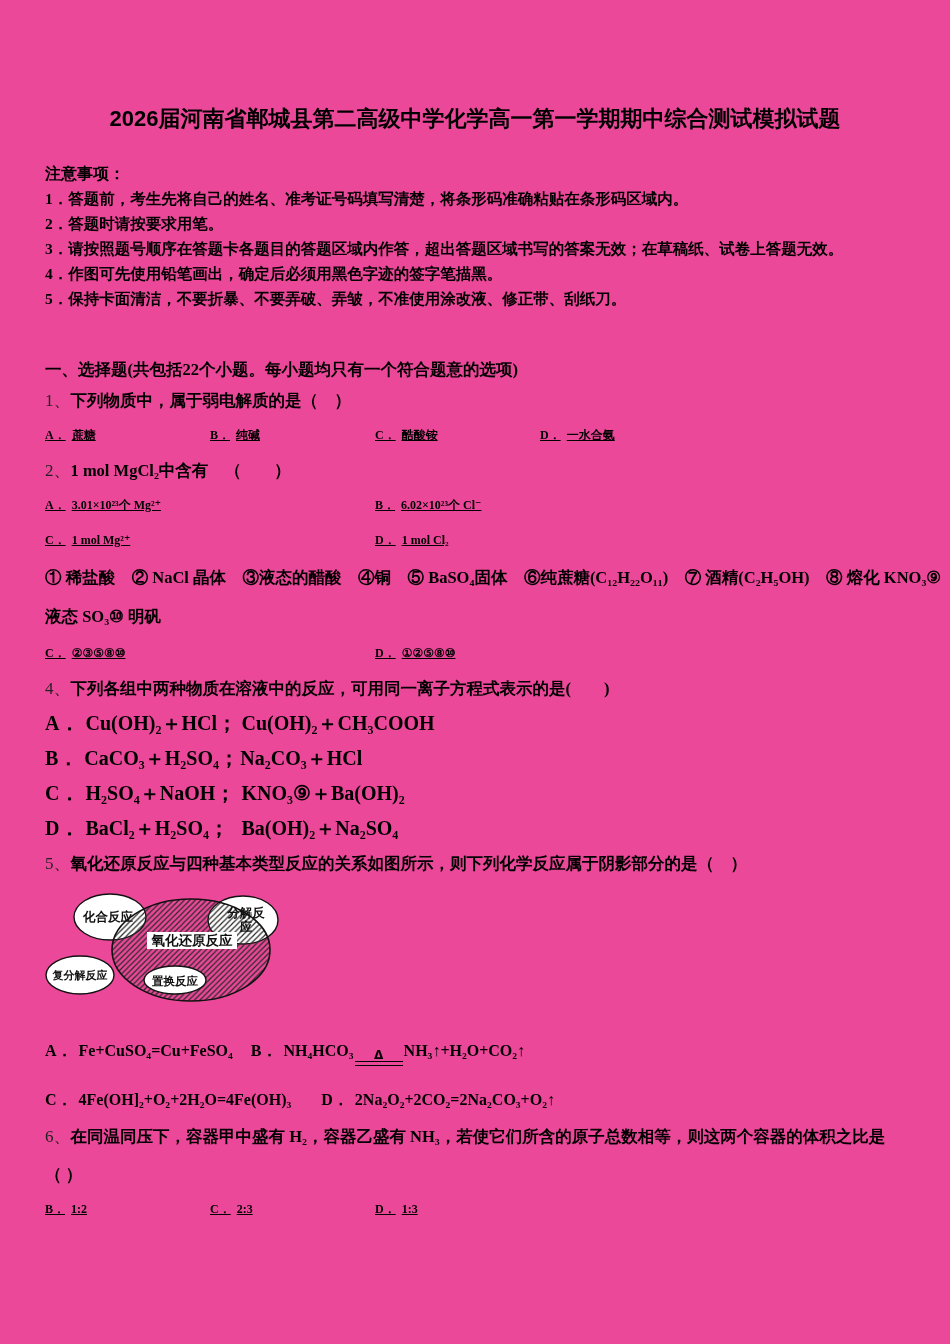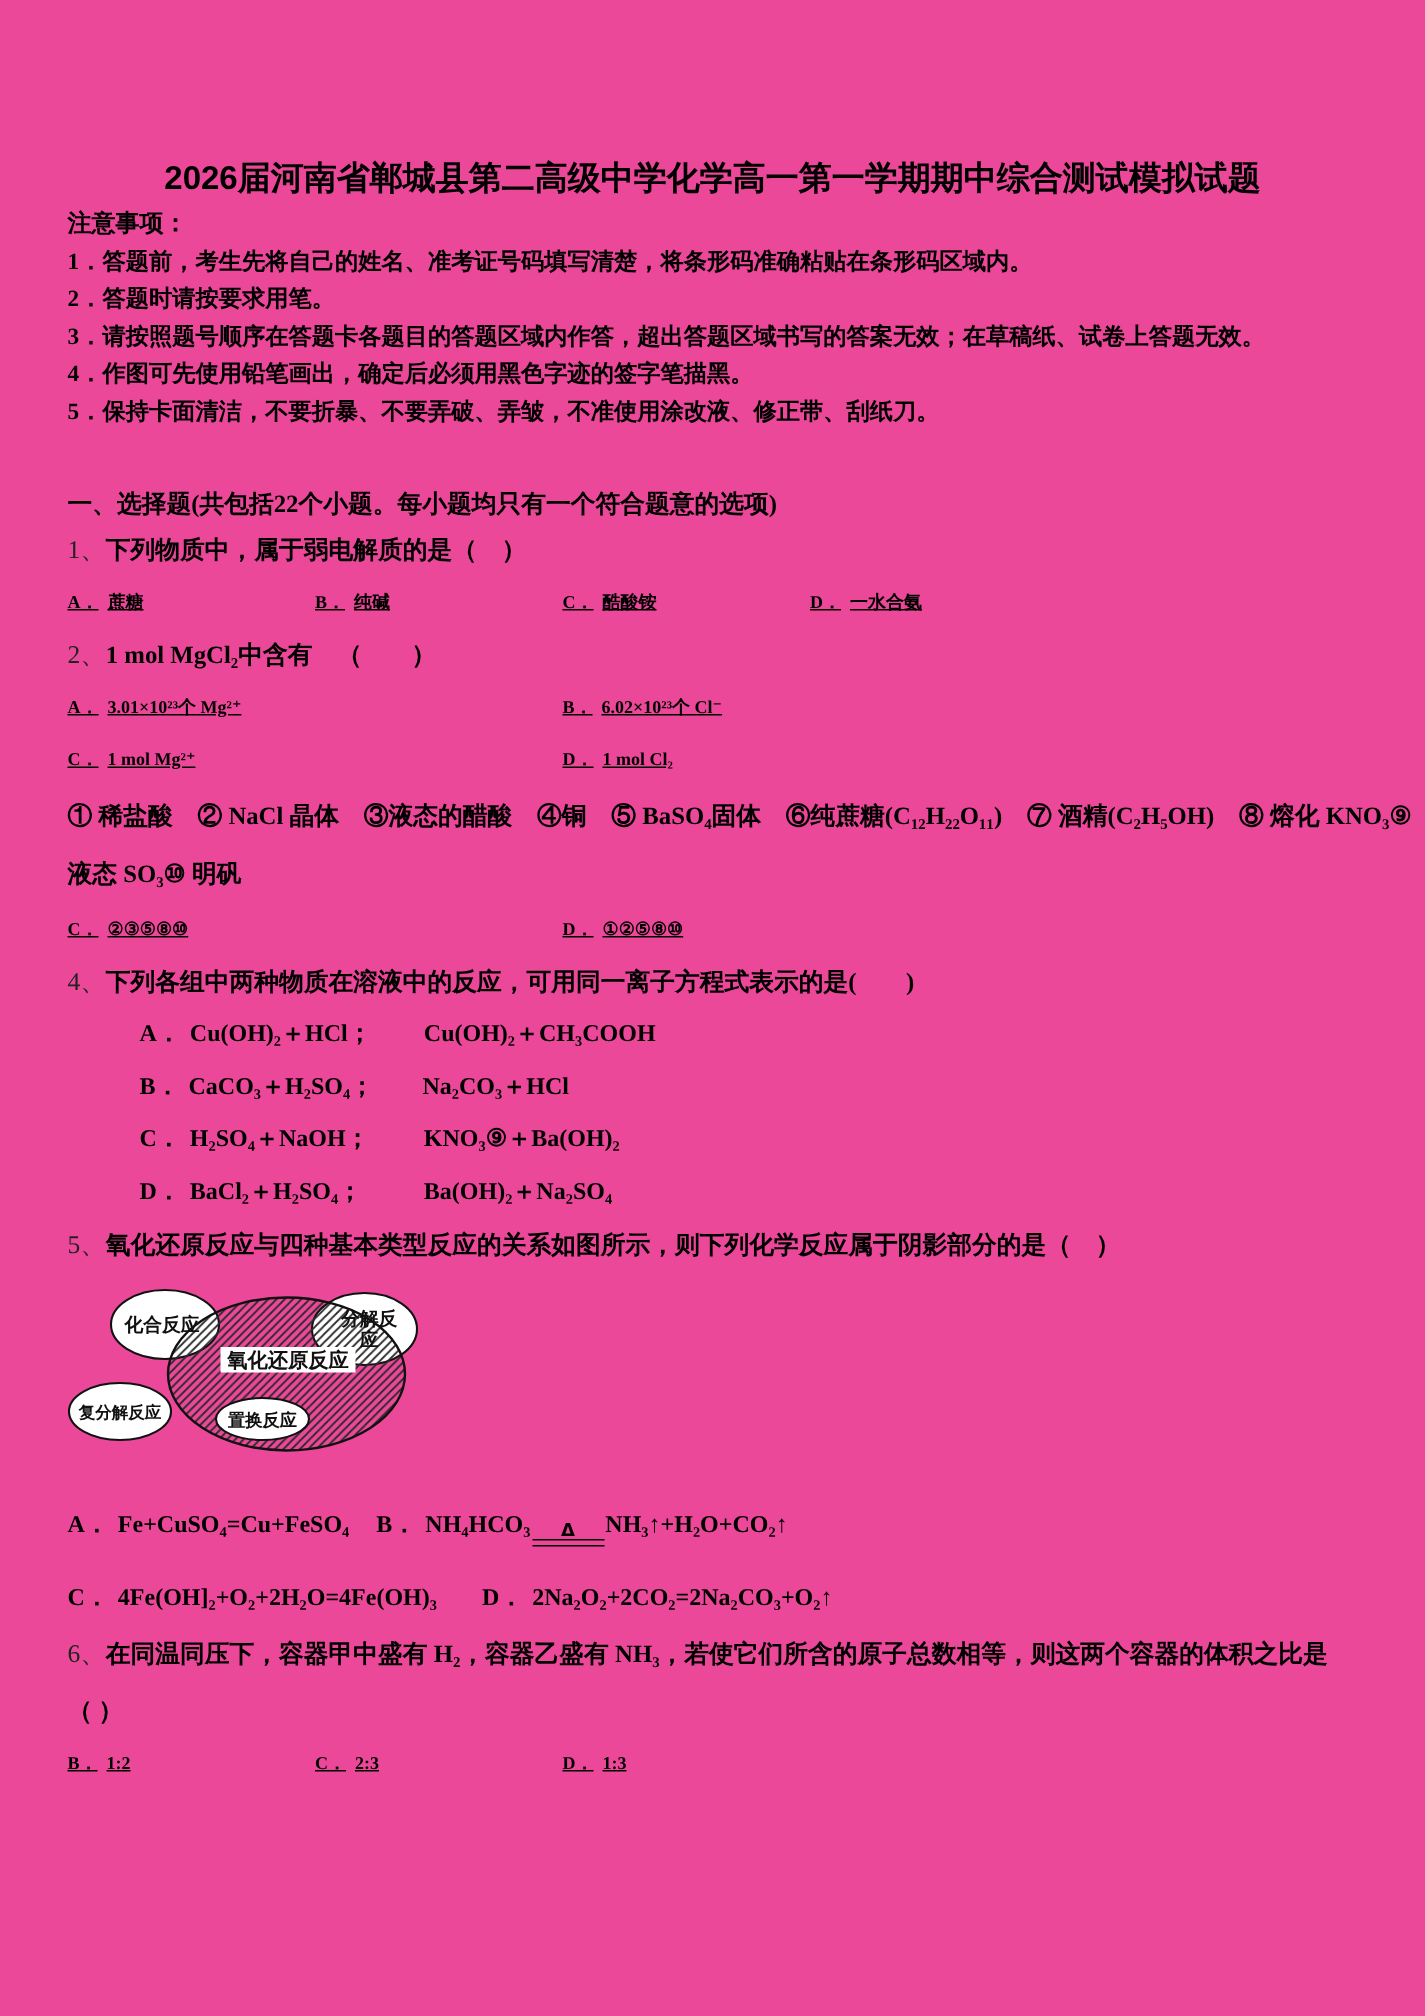--- a/index.html
+++ b/index.html
@@ -7,34 +7,34 @@
     width:950px; height:1344px; position:relative; overflow:hidden;
     background:#ec4899; color:#000;
     font-family:"Liberation Serif","DejaVu Serif",serif;
   }
   .content {padding:0 45px;}
   .title {
     margin:0; padding-top:104px; text-align:center;
     font-size:22px; font-weight:700; line-height:30px;
     font-family:"Liberation Sans","DejaVu Sans",sans-serif;
   }
-  .notice-head {margin-top:4px; font-size:16px; font-weight:700; line-height:24px;}
+  .notice-head {margin-top:28px; font-size:16px; font-weight:700; line-height:24px;}
   .notice-item {font-size:15.5px; font-weight:700; line-height:25px; white-space:nowrap;}
-  .section-head {margin-top:36px; font-size:16.5px; font-weight:700; line-height:26px;}
+  .section-head {margin-top:46px; font-size:16.5px; font-weight:700; line-height:26px;}
   .qline {font-size:16.5px; line-height:35px; white-space:nowrap;}
   .qnum {font-weight:400; font-size:17px; color:#222;}
   .stem {font-weight:700;}
   .optrow {display:flex; line-height:35px; font-size:12px;text-decoration:underline;}
   .optrow .opt {font-weight:700;}
   .w4 {width:165px;}
   .w2 {width:330px;}
   .olabel {font-weight:700; margin-right:6px;}
   .rxn1 {display:inline-block; min-width:156px; font-weight:700;}
   .rxn2 {font-weight:700;}
-  .q4row {line-height:35px; font-size:16px;margin-left:48px;}
+  .q4row {line-height:35px; font-size:20px;}
   .venn-wrap {margin:10px 0 4px 0; width:250px; height:120px;}
   .q5row {line-height:35px; font-size:16px; font-weight:700; white-space:nowrap;}
   .q5row1 {margin-top:22px;}
   .q5row2 {margin-top:14px;}
   .gapB {margin-left:14px;}
   .gapD {margin-left:26px;}
   .heq {display:inline-flex; flex-direction:column; align-items:center; vertical-align:-3px; margin:0 1px;}
   .heq .delta {font-size:12px; line-height:11px; font-weight:700; font-family:"DejaVu Sans",sans-serif;}
   .heq .dline {width:48px; height:5px; border-top:1.6px solid #000; border-bottom:1.6px solid #000; box-sizing:border-box;}
   svg text {font-family:"Liberation Sans","DejaVu Sans",sans-serif; font-weight:700; fill:#111;}

